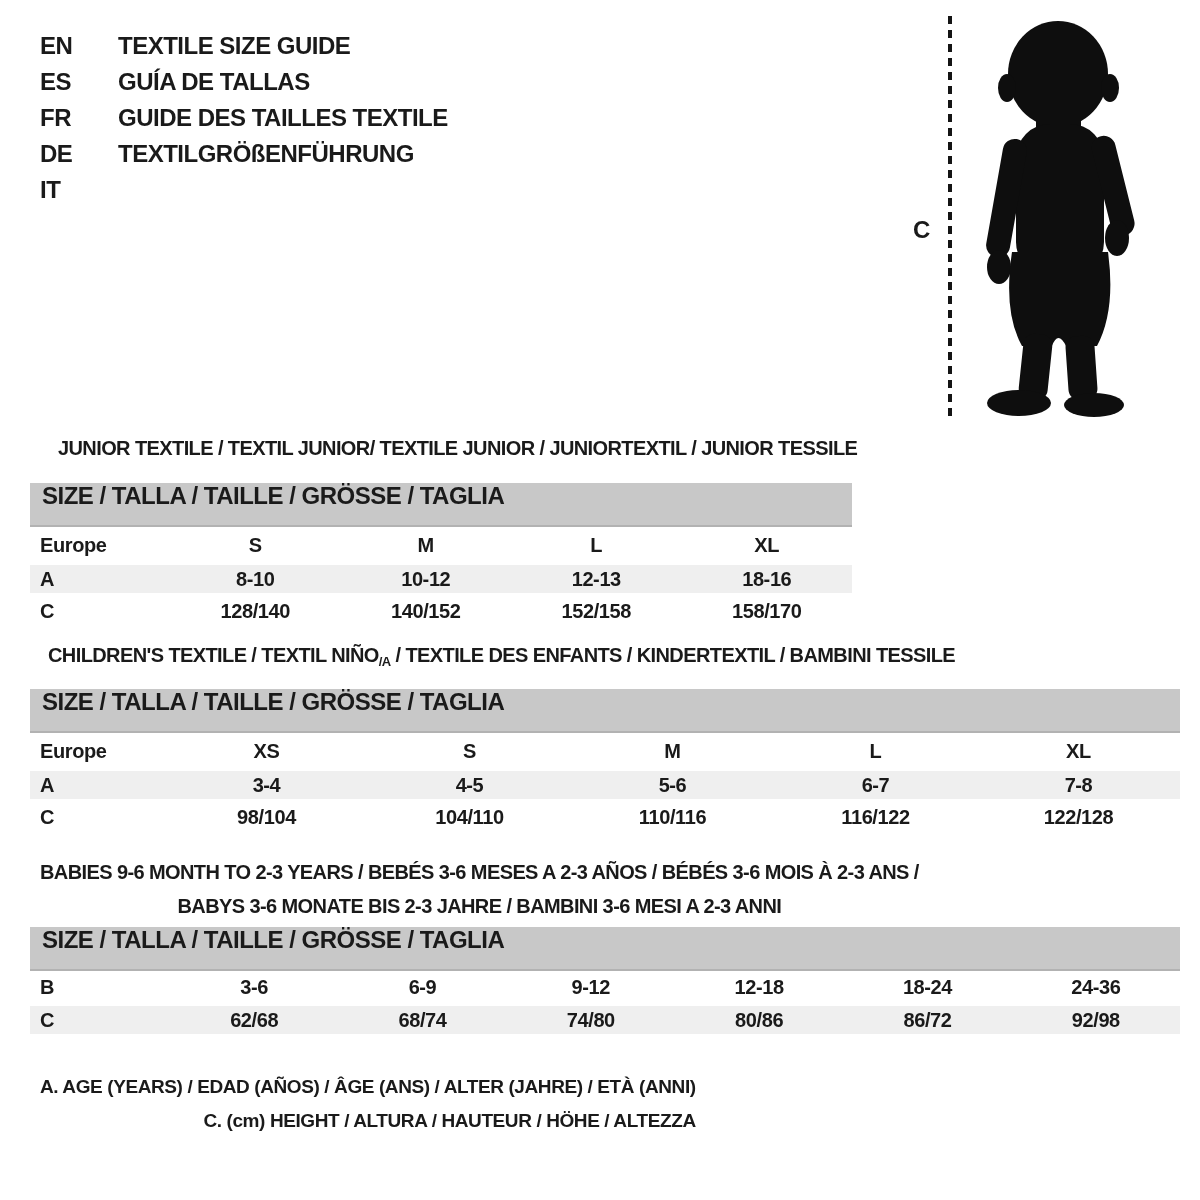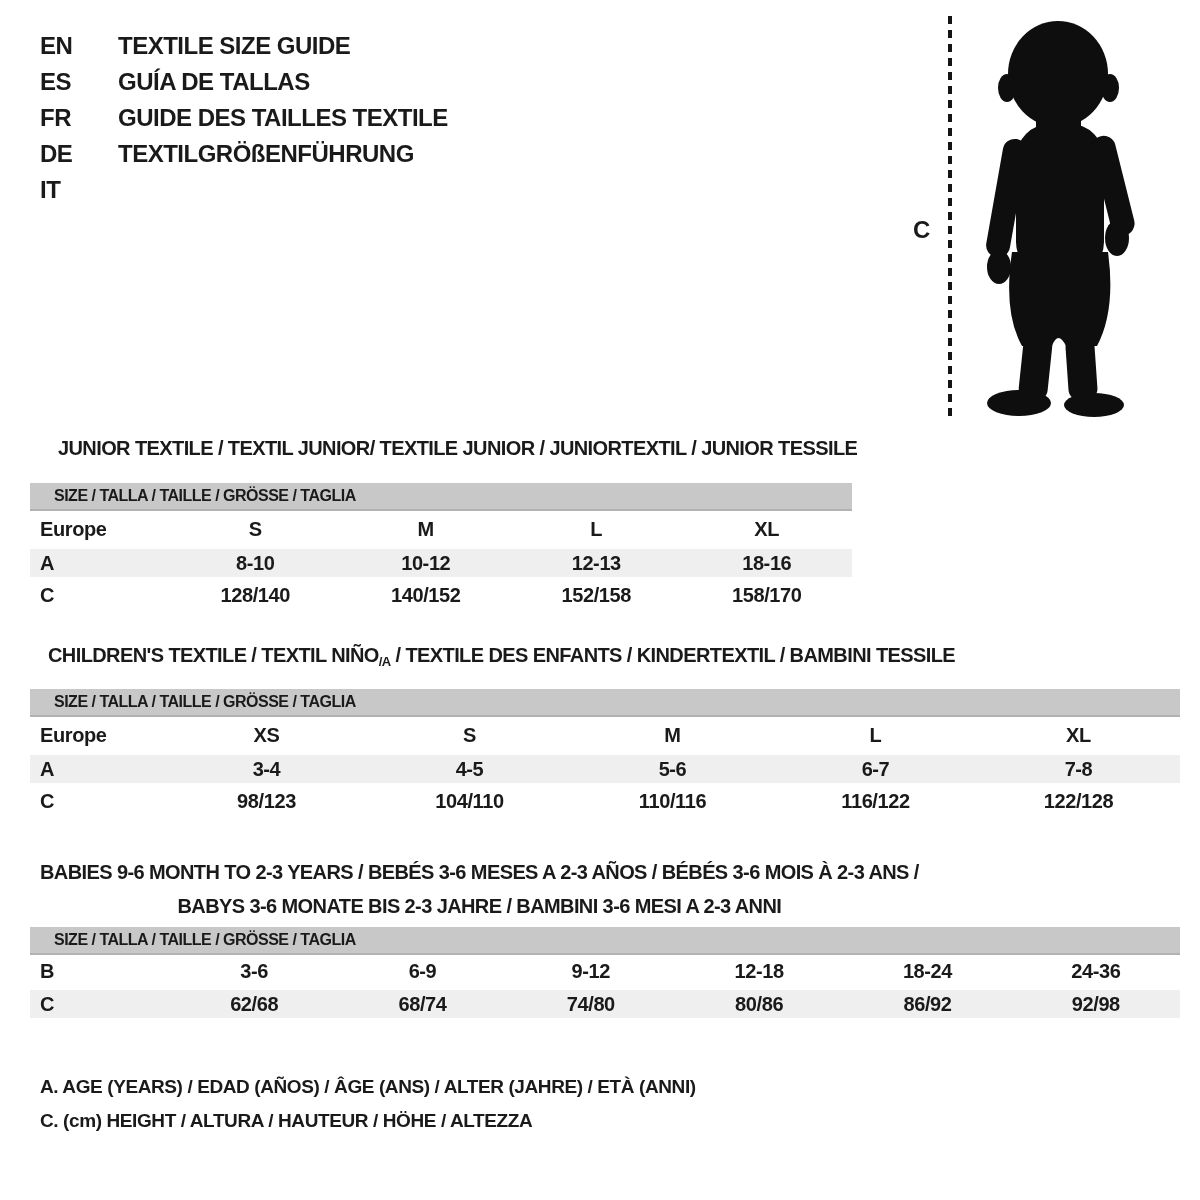--- a/index.html
+++ b/index.html
@@ -33,41 +33,41 @@
   .sec-title {
     font-size: 20px; font-weight: 700; letter-spacing: -0.6px; white-space: nowrap;
   }
   .sub { font-size: 13px; vertical-align: -4px; }
 
   
   .table-wrap { left: 30px; }
   .size-bar {
     background: #c8c8c8;
     border-bottom: 2px solid #b2b2b2;
-    height: 28px; line-height: 26px;
-    padding-left: 24px;
-    font-size: 16px; font-weight: 700; letter-spacing: -0.5px;
+    height: 44px; line-height: 26px;
+    padding-left: 12px;
+    font-size: 24px; font-weight: 700; letter-spacing: -0.5px;
     white-space: nowrap;
   }
   table.size-table { border-collapse: collapse; width: 100%; table-layout: fixed; }
   table.size-table td {
     font-size: 20px; font-weight: 700; letter-spacing: -0.4px;
     text-align: center; padding: 0; white-space: nowrap;
   }
   table.size-table td.lbl { text-align: left; padding-left: 10px; }
   tr.cols-row { height: 37px; }
   tr.data-row { height: 30px; }
   tr.data-row-tall { height: 34px; }
   tr.shaded { background: #efefef; border-top: 2px solid #ffffff; border-bottom: 2px solid #ffffff; }
 
   
   .legend { left: 40px; top: 1070px; }
   .legend-line {
     font-size: 19px; font-weight: 700; letter-spacing: -0.4px;
-    line-height: 34px; white-space: nowrap;
+    line-height: 34px; white-space: nowrap; text-align: right;
   }
 </style>
 </head>
 <body>
 
 <div>
 
   <section class="abs lang-block">
     <div class="lang-row">
       <span class="lang-code">EN</span>
@@ -174,21 +174,21 @@
       <tr class="data-row shaded">
         <td class="lbl">A</td>
         <td>3-4</td>
         <td>4-5</td>
         <td>5-6</td>
         <td>6-7</td>
         <td>7-8</td>
       </tr>
       <tr class="data-row-tall">
         <td class="lbl">C</td>
-        <td>98/123</td>
+        <td>98/104</td>
         <td>104/110</td>
         <td>110/116</td>
         <td>116/122</td>
         <td>122/128</td>
       </tr>
     </tbody>
       </table>
   </div>
 
   <div class="abs" style="left:40px; top:855px;">
@@ -216,21 +216,21 @@
         <td>12-18</td>
         <td>18-24</td>
         <td>24-36</td>
       </tr>
       <tr class="data-row shaded">
         <td class="lbl">C</td>
         <td>62/68</td>
         <td>68/74</td>
         <td>74/80</td>
         <td>80/86</td>
-        <td>86/92</td>
+        <td>86/72</td>
         <td>92/98</td>
       </tr>
     </tbody>
       </table>
   </div>
 
   <section class="abs legend">
     <div class="legend-line">A. AGE (YEARS) / EDAD (AÑOS) / ÂGE (ANS) / ALTER (JAHRE) / ETÀ (ANNI)</div>
     <div class="legend-line">C. (cm) HEIGHT / ALTURA / HAUTEUR / HÖHE / ALTEZZA</div>
   </section>

